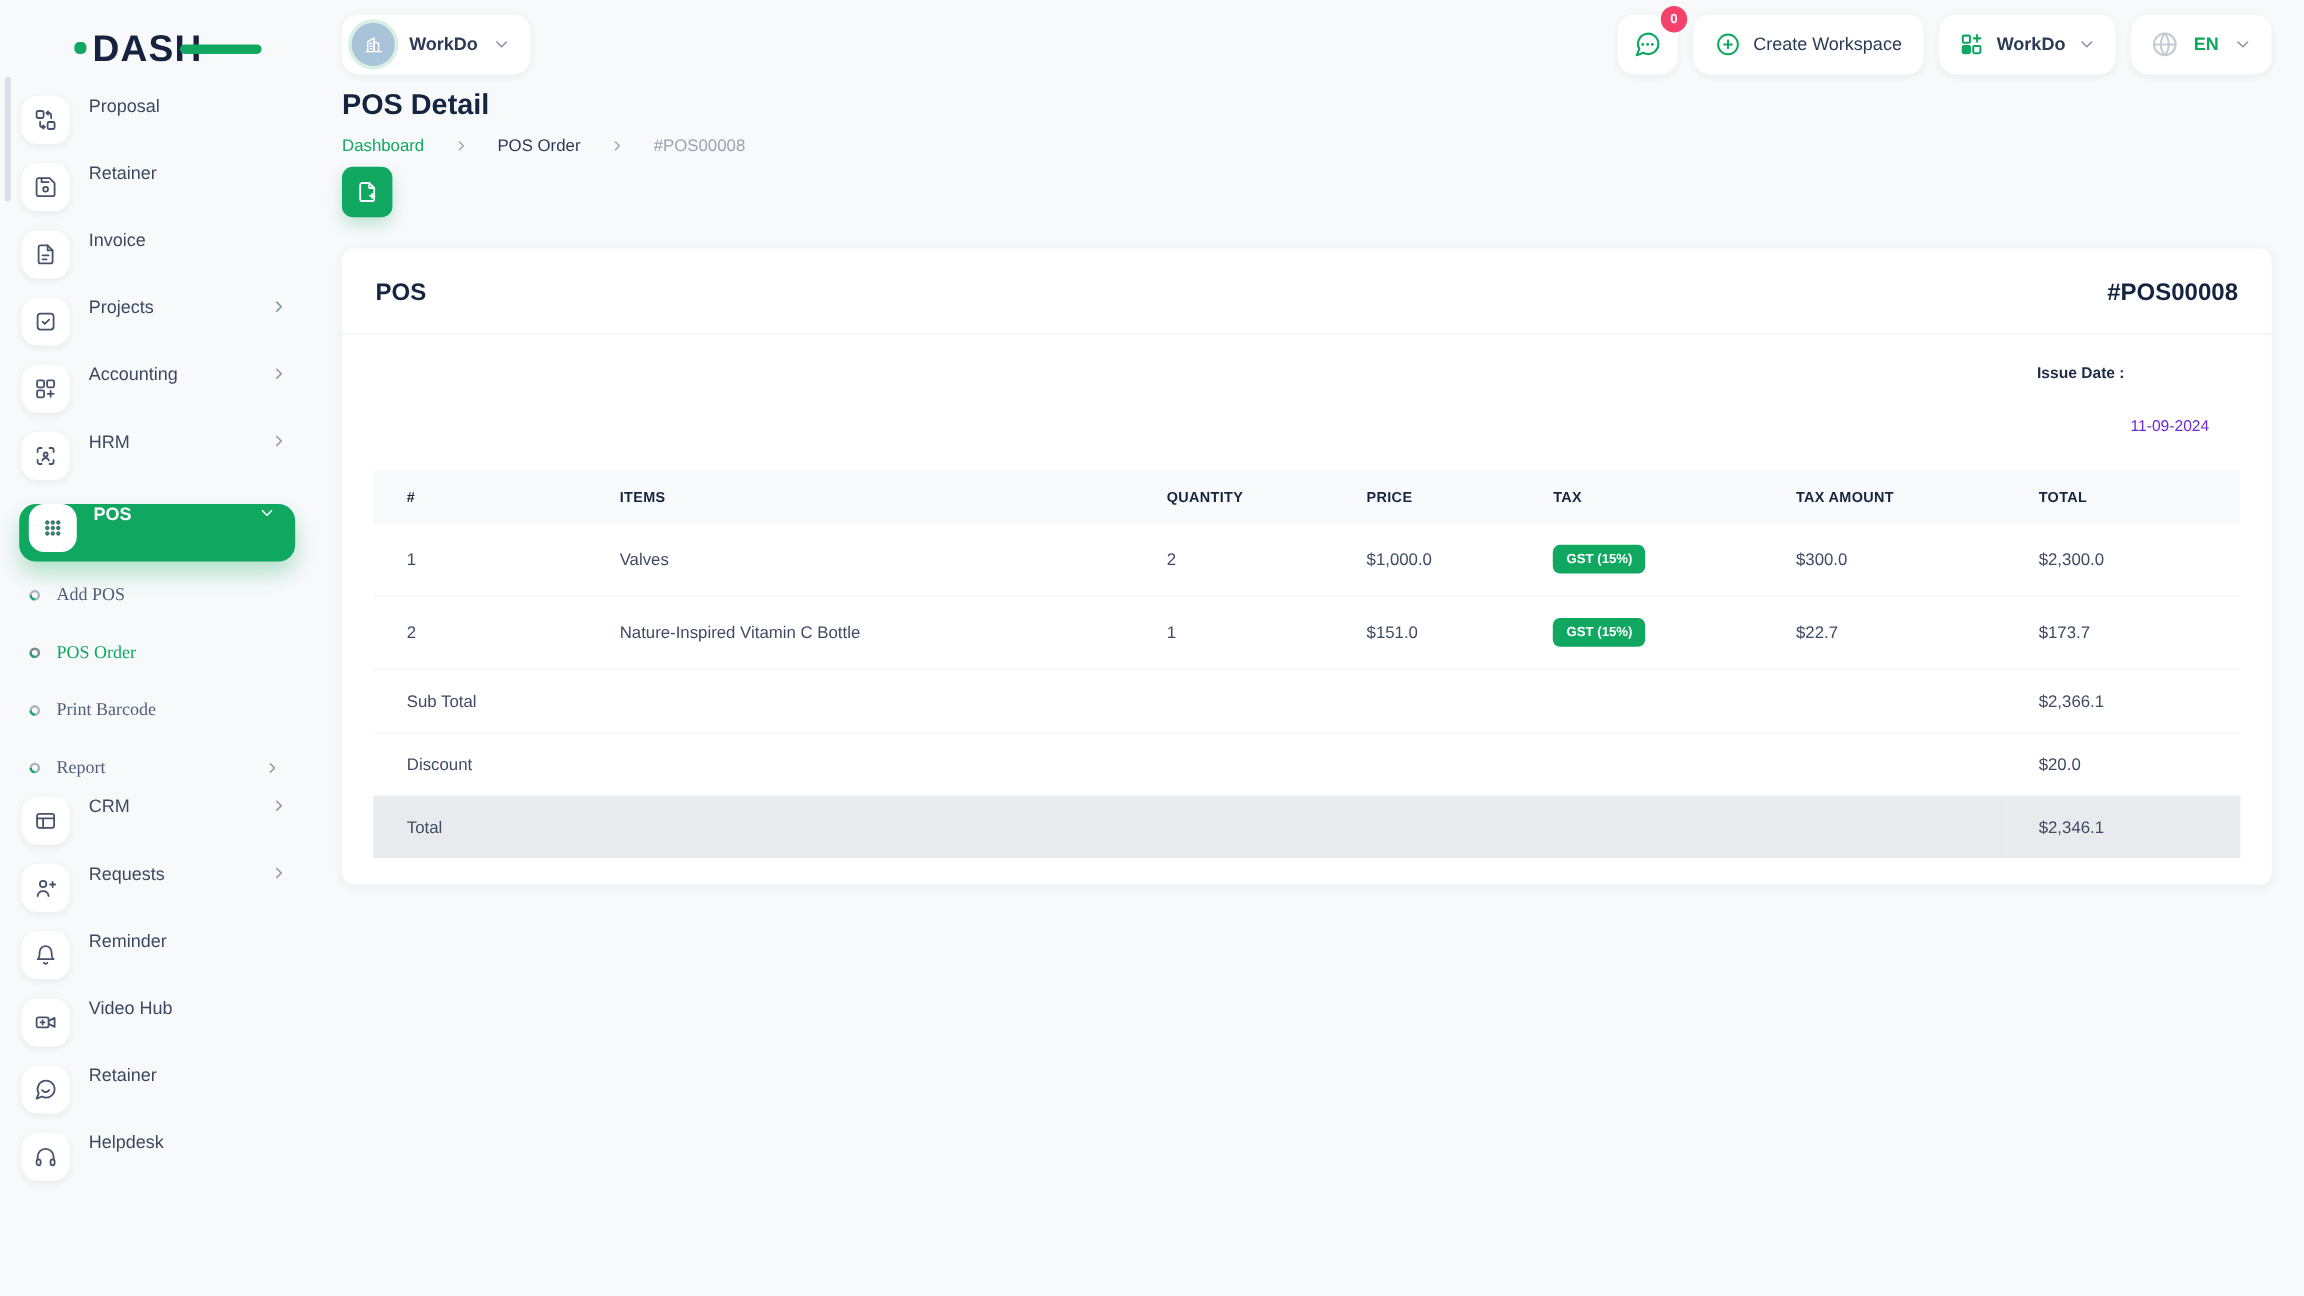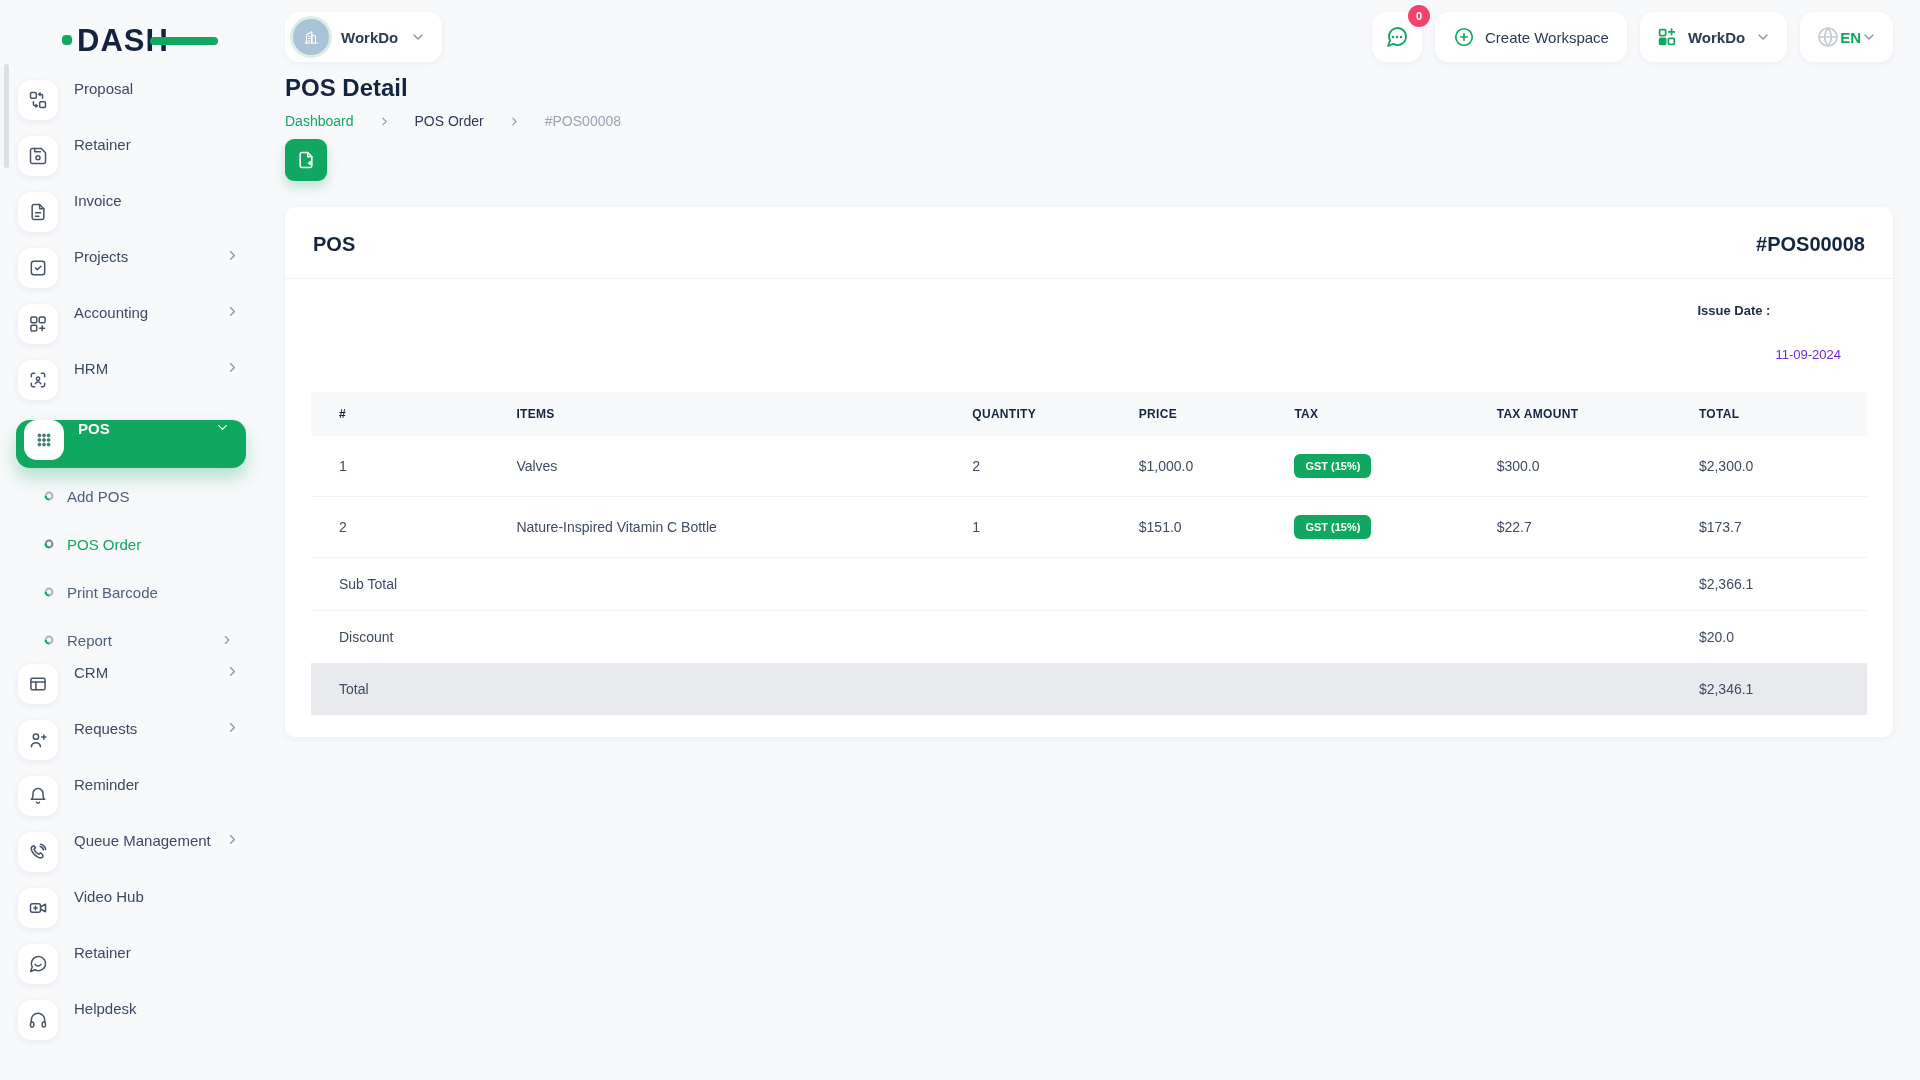--- a/index.html
+++ b/index.html
@@ -26,21 +26,21 @@
     margin-right:16px; flex:0 0 40px; }
   .icon-box svg { stroke:#47536b; }
   .menu-label { font-size:15px; color:#3c4a5f; flex:1 1 auto; white-space:nowrap; }
   .menu-chevron svg { stroke:#8b94a5; }
   .menu-item.active { background:#10a861; border-radius:14px; margin:4px 14px 4px 16px; padding:0 16px 0 8px;
     height:48px; box-shadow:0 10px 18px rgba(16,168,97,0.30); }
   .menu-item.active .icon-box { box-shadow:none; margin-right:14px; }
   .menu-item.active .menu-label { color:#ffffff; font-weight:700; }
   .menu-item.active .menu-chevron svg { stroke:#ffffff; }
   .submenu { list-style:none; }
-  .submenu-item { display:flex; align-items:center; height:48px; padding-left:44px; cursor:pointer; }
+  .submenu-item { display:flex; align-items:center; height:48px; padding-left:24px; cursor:pointer;font-family:Liberation Serif, serif; }
   .submenu-item .dot { margin-right:13px; }
   .submenu-label { font-size:15px; color:#51607a; flex:1 1 auto; }
   .submenu-item.active .submenu-label { color:#10a861; }
   .submenu-chevron { margin-right:26px; }
   .submenu-chevron svg { stroke:#8b94a5; }
 
   
   .main { flex:1 1 auto; padding:0 27px 0 25px; }
   .topbar { height:74px; display:flex; align-items:center; justify-content:space-between; }
   .pill { background:#ffffff; border-radius:14px; display:flex; align-items:center;
@@ -49,21 +49,21 @@
   .ws-avatar { width:36px; height:36px; border-radius:50%; background:#a9c3d9;
     display:flex; align-items:center; justify-content:center; box-shadow:0 0 0 3px #d8efe3; }
   .ws-name { font-size:15px; font-weight:600; color:#2b3a55; }
   .topbar-right { display:flex; align-items:center; gap:13px; }
   .chat-btn { width:50px; height:50px; justify-content:center; position:relative; }
   .chat-badge { position:absolute; top:-7px; right:-8px; min-width:22px; height:22px; border-radius:11px;
     background:#f5426c; color:#fff; font-size:11px; font-weight:700;
     display:flex; align-items:center; justify-content:center; padding:0 6px; }
   .create-ws { height:50px; padding:0 18px; gap:10px; font-size:15px; font-weight:500; color:#2b3a55; }
   .app-pill { height:50px; padding:0 16px; gap:10px; font-size:15px; font-weight:600; color:#2b3a55; }
-  .lang-pill { height:50px; padding:0 16px; }
+  .lang-pill { height:50px; padding:0 16px; gap:12px; }
   .lang-label { font-size:15px; font-weight:700; color:#10a861; }
 
   .page-head { display:flex; justify-content:space-between; align-items:flex-start; margin-top:0;flex-direction:column; }
   .page-title { font-size:24px; font-weight:700; color:#14253f; }
   .breadcrumb { display:flex; align-items:center; gap:24px; margin-top:11px; font-size:14px; }
   .crumb-link { color:#10a861; text-decoration:none; cursor:pointer; }
   .crumb-mid { color:#2b3a55; cursor:pointer; }
   .crumb-current { color:#9aa4b2; }
   .crumb-sep svg { stroke:#9aa4b2; }
   .export-btn { width:42px; height:42px; border-radius:9px; background:#10a861; border:none; cursor:pointer;
@@ -287,35 +287,20 @@
         <svg width="20" height="20" viewBox="0 0 24 24" fill="none" stroke-width="1.8" stroke-linecap="round" stroke-linejoin="round">
             <path d="M18 9a6 6 0 0 0-12 0c0 6-2 7-2 7h16s-2-1-2-7"></path>
             <path d="M10.2 19.5a2 2 0 0 0 3.6 0"></path>
           </svg>
       </span>
       <span class="menu-label">Reminder</span>
     </li>
     <li class="menu-item">
       <span class="icon-box">
         <svg width="20" height="20" viewBox="0 0 24 24" fill="none" stroke-width="1.8" stroke-linecap="round" stroke-linejoin="round">
-            <path d="M7 4.5 9 7l-1.8 1.8a12 12 0 0 0 6 6L15 13l2.5 2 .5 2.5c-1 1.5-3 2-5.5 1a16 16 0 0 1-8-8c-1-2.5-.5-4.5 1-5.5z"></path>
-            <path d="M14.5 5.5a5 5 0 0 1 4 4"></path>
-            <path d="M15 2.8a8 8 0 0 1 6.2 6.2"></path>
-          </svg>
-      </span>
-      <span class="menu-label">Queue Management</span>
-      <span class="menu-chevron">
-        <svg width="15" height="15" viewBox="0 0 24 24" fill="none" stroke-width="2" stroke-linecap="round" stroke-linejoin="round">
-            <polyline points="9 6 15 12 9 18"></polyline>
-          </svg>
-      </span>
-    </li>
-    <li class="menu-item">
-      <span class="icon-box">
-        <svg width="20" height="20" viewBox="0 0 24 24" fill="none" stroke-width="1.8" stroke-linecap="round" stroke-linejoin="round">
             <rect x="3" y="7" width="12" height="10" rx="2"></rect>
             <path d="m15 10.5 6-3v9l-6-3"></path>
             <path d="M9 10v4M7 12h4"></path>
           </svg>
       </span>
       <span class="menu-label">Video Hub</span>
     </li>
     <li class="menu-item">
       <span class="icon-box">
         <svg width="20" height="20" viewBox="0 0 24 24" fill="none" stroke-width="1.8" stroke-linecap="round" stroke-linejoin="round">

